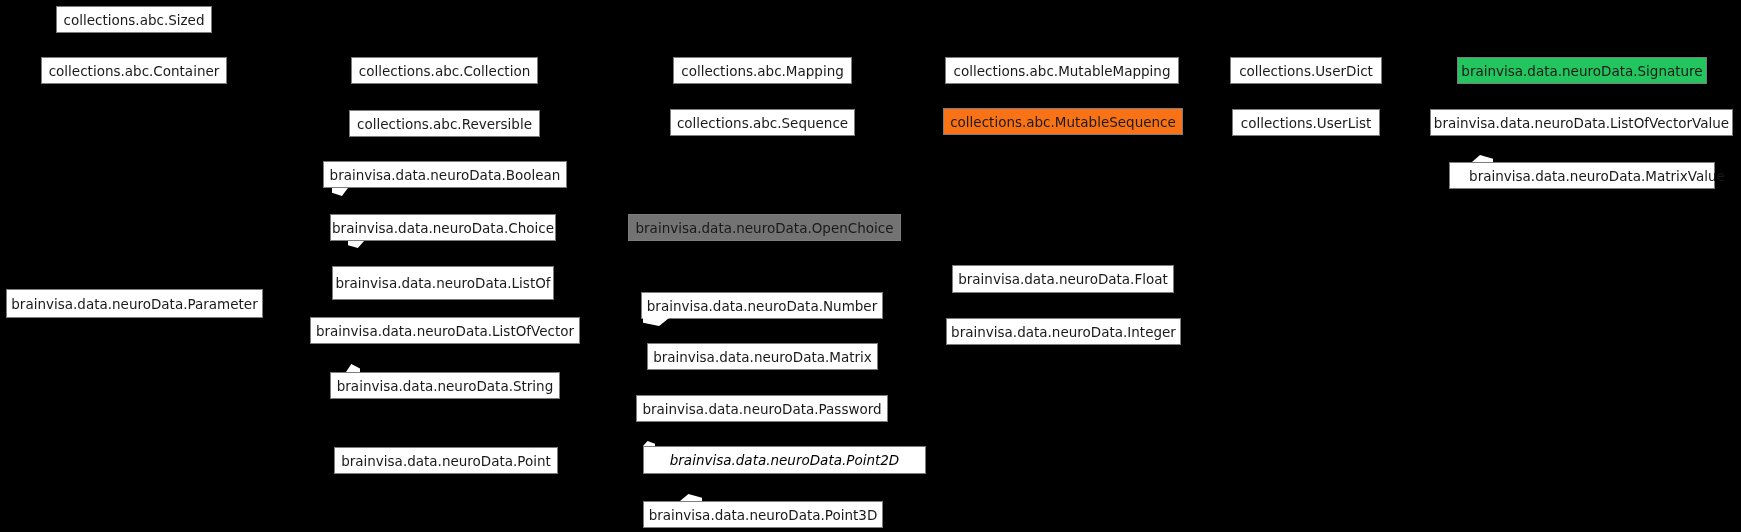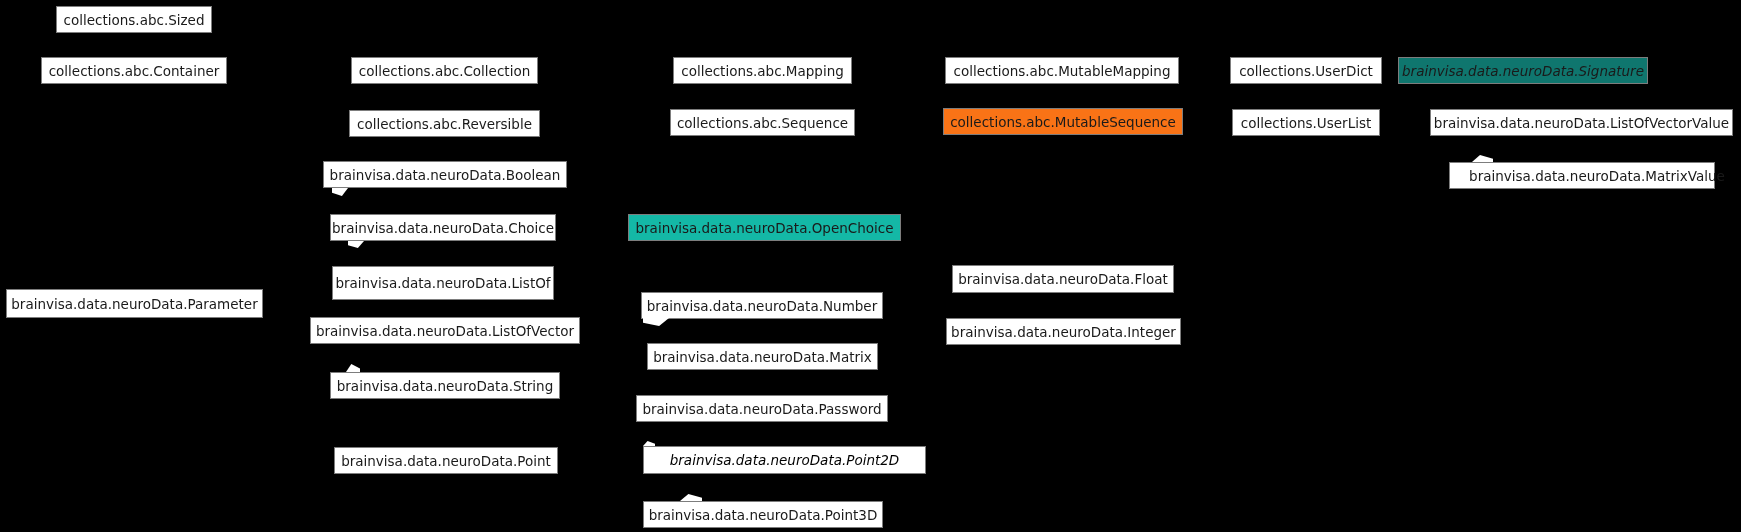--- a/index.html
+++ b/index.html
@@ -49,33 +49,33 @@
     <div class="node" style="left: 351px; top: 57px; width: 187px; height: 27px; background: rgb(255, 255, 255); border-color: rgb(125, 125, 125); color: rgb(26, 26, 26);">collections.abc.Collection</div>
     <div class="node" style="left: 349px; top: 110px; width: 191px; height: 27px; background: rgb(255, 255, 255); border-color: rgb(125, 125, 125); color: rgb(26, 26, 26);">collections.abc.Reversible</div>
     <div class="node" style="left: 323px; top: 161px; width: 244px; height: 27px; background: rgb(255, 255, 255); border-color: rgb(125, 125, 125); color: rgb(26, 26, 26);">brainvisa.data.neuroData.Boolean</div>
     <div class="node" style="left: 330px; top: 214px; width: 226px; height: 27px; background: rgb(255, 255, 255); border-color: rgb(125, 125, 125); color: rgb(26, 26, 26);">brainvisa.data.neuroData.Choice</div>
     <div class="node" style="left: 332px; top: 266px; width: 222px; height: 34px; background: rgb(255, 255, 255); border-color: rgb(125, 125, 125); color: rgb(26, 26, 26);">brainvisa.data.neuroData.ListOf</div>
     <div class="node" style="left: 310px; top: 317px; width: 270px; height: 27px; background: rgb(255, 255, 255); border-color: rgb(125, 125, 125); color: rgb(26, 26, 26);">brainvisa.data.neuroData.ListOfVector</div>
     <div class="node" style="left: 330px; top: 372px; width: 230px; height: 27px; background: rgb(255, 255, 255); border-color: rgb(125, 125, 125); color: rgb(26, 26, 26);">brainvisa.data.neuroData.String</div>
     <div class="node" style="left: 334px; top: 447px; width: 224px; height: 27px; background: rgb(255, 255, 255); border-color: rgb(125, 125, 125); color: rgb(26, 26, 26);">brainvisa.data.neuroData.Point</div>
     <div class="node" style="left: 673px; top: 57px; width: 179px; height: 27px; background: rgb(255, 255, 255); border-color: rgb(125, 125, 125); color: rgb(26, 26, 26);">collections.abc.Mapping</div>
     <div class="node" style="left: 670px; top: 109px; width: 185px; height: 27px; background: rgb(255, 255, 255); border-color: rgb(125, 125, 125); color: rgb(26, 26, 26);">collections.abc.Sequence</div>
-    <div class="node" style="left: 628px; top: 214px; width: 273px; height: 27px; background: #14b8a6; border-color: rgb(125, 125, 125); color: rgb(26, 26, 26);">brainvisa.data.neuroData.OpenChoice</div>
+    <div class="node" style="left: 628px; top: 214px; width: 273px; height: 27px; background: #737373; border-color: rgb(125, 125, 125); color: rgb(26, 26, 26);">brainvisa.data.neuroData.OpenChoice</div>
     <div class="node" style="left: 641px; top: 292px; width: 242px; height: 27px; background: rgb(255, 255, 255); border-color: rgb(125, 125, 125); color: rgb(26, 26, 26);">brainvisa.data.neuroData.Number</div>
     <div class="node" style="left: 647px; top: 343px; width: 231px; height: 27px; background: rgb(255, 255, 255); border-color: rgb(125, 125, 125); color: rgb(26, 26, 26);">brainvisa.data.neuroData.Matrix</div>
     <div class="node" style="left: 636px; top: 395px; width: 252px; height: 27px; background: rgb(255, 255, 255); border-color: rgb(125, 125, 125); color: rgb(26, 26, 26);">brainvisa.data.neuroData.Password</div>
     <div class="node" style="left: 643px; top: 446px; width: 283px; height: 28px; background: rgb(255, 255, 255); border-color: rgb(125, 125, 125); color: #000000; font-style: italic;">brainvisa.data.neuroData.Point2D</div>
     <div class="node" style="left: 643px; top: 501px; width: 240px; height: 27px; background: rgb(255, 255, 255); border-color: rgb(125, 125, 125); color: rgb(26, 26, 26);">brainvisa.data.neuroData.Point3D</div>
     <div class="node" style="left: 945px; top: 57px; width: 234px; height: 27px; background: rgb(255, 255, 255); border-color: rgb(125, 125, 125); color: rgb(26, 26, 26);">collections.abc.MutableMapping</div>
     <div class="node" style="left: 943px; top: 108px; width: 240px; height: 27px; background: #f97316; border-color: rgb(125, 125, 125); color: rgb(26, 26, 26);">collections.abc.MutableSequence</div>
     <div class="node" style="left: 952px; top: 265px; width: 222px; height: 28px; background: rgb(255, 255, 255); border-color: rgb(125, 125, 125); color: rgb(26, 26, 26);">brainvisa.data.neuroData.Float</div>
     <div class="node" style="left: 946px; top: 318px; width: 235px; height: 27px; background: rgb(255, 255, 255); border-color: rgb(125, 125, 125); color: rgb(26, 26, 26);">brainvisa.data.neuroData.Integer</div>
     <div class="node" style="left: 1230px; top: 57px; width: 152px; height: 27px; background: rgb(255, 255, 255); border-color: rgb(125, 125, 125); color: rgb(26, 26, 26);">collections.UserDict</div>
     <div class="node" style="left: 1232px; top: 109px; width: 148px; height: 27px; background: rgb(255, 255, 255); border-color: rgb(125, 125, 125); color: rgb(26, 26, 26);">collections.UserList</div>
-    <div class="node" style="left: 1398px; top: 57px; width: 250px; height: 27px; background: #0f766e; border-color: rgb(125, 125, 125); color: rgb(26, 26, 26); font-style: italic;">brainvisa.data.neuroData.Signature</div>
+    <div class="node" style="left: 1457px; top: 57px; width: 250px; height: 27px; background: #22c55e; border-color: rgb(125, 125, 125); color: rgb(26, 26, 26);">brainvisa.data.neuroData.Signature</div>
     <div class="node" style="left: 1430px; top: 109px; width: 303px; height: 27px; background: rgb(255, 255, 255); border-color: rgb(125, 125, 125); color: rgb(26, 26, 26);">brainvisa.data.neuroData.ListOfVectorValue</div>
     <div class="node" style="left: 1449px; top: 162px; width: 266px; height: 27px; background: rgb(255, 255, 255); border-color: rgb(125, 125, 125); color: rgb(26, 26, 26); padding-left: 30px;">brainvisa.data.neuroData.MatrixValue</div>
     <div class="arrowhead below" style="left: 332px; top: 188px; width: 16px; height: 8px; background: rgb(255, 255, 255);"></div>
     <div class="arrowhead below" style="left: 348px; top: 241px; width: 16px; height: 7px; background: rgb(255, 255, 255);"></div>
     <div class="arrowhead below" style="left: 643px; top: 318px; width: 26px; height: 8px; background: rgb(255, 255, 255);"></div>
     <div class="arrowhead above" style="left: 346px; top: 364px; width: 14px; height: 8px; background: rgb(255, 255, 255);"></div>
     <div class="arrowhead above" style="left: 1472px; top: 155px; width: 21px; height: 7px; background: rgb(255, 255, 255);"></div>
     <div class="arrowhead above" style="left: 643px; top: 441px; width: 12px; height: 5px; background: rgb(255, 255, 255);"></div>
     <div class="arrowhead above" style="left: 680px; top: 494px; width: 22px; height: 7px; background: rgb(255, 255, 255);"></div>
   </div>

